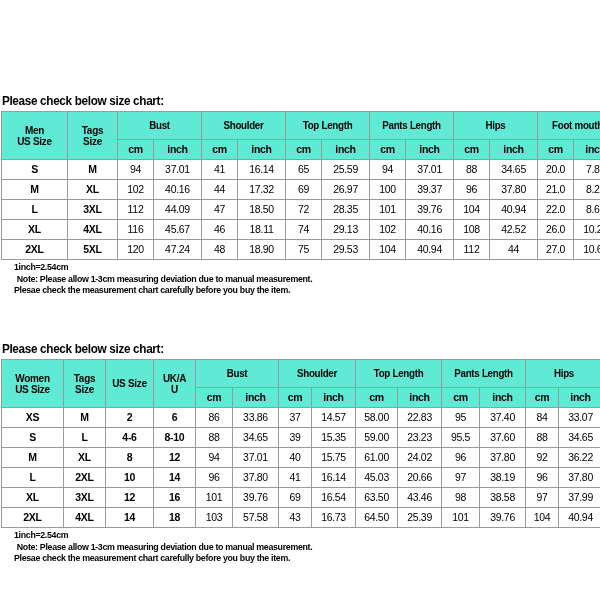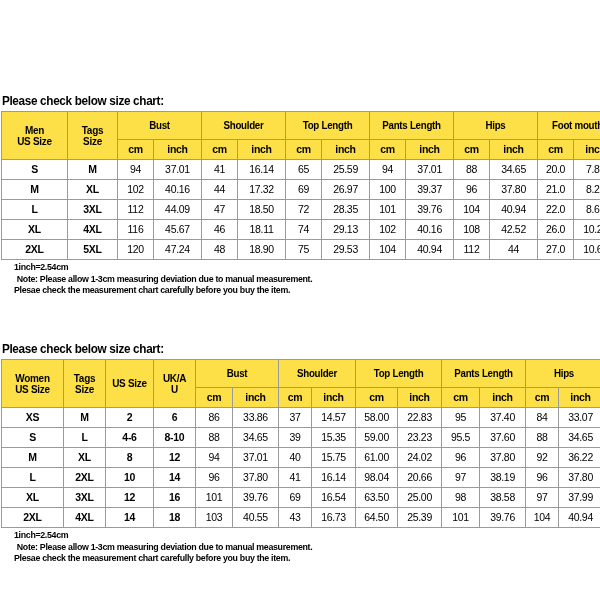--- a/index.html
+++ b/index.html
@@ -61,21 +61,21 @@
     vertical-align: middle;
     padding: 0;
     font-size: 10.5px;
     line-height: 11px;
     letter-spacing: -0.3px;
     white-space: nowrap;
     overflow: hidden;
   }
 
   table.size-table thead th {
-    background: #fde047;
+    background: #5eead4;
     font-weight: bold;
     color: #000;
   }
 
   
   .grp {
     height: 28px;
     font-size: 12px;
     letter-spacing: -0.5px;
   }
@@ -407,50 +407,50 @@
           </tr>
           <tr>
             <td class="sizecell">L</td>
             <td class="sizecell">2XL</td>
             <td class="sizecell">10</td>
             <td class="sizecell">14</td>
             <td class="numcell">96</td>
             <td class="numcell">37.80</td>
             <td class="numcell">41</td>
             <td class="numcell">16.14</td>
-            <td class="numcell">98.04</td>
+            <td class="numcell">45.03</td>
             <td class="numcell">20.66</td>
             <td class="numcell">97</td>
             <td class="numcell">38.19</td>
             <td class="numcell">96</td>
             <td class="numcell">37.80</td>
           </tr>
           <tr>
             <td class="sizecell">XL</td>
             <td class="sizecell">3XL</td>
             <td class="sizecell">12</td>
             <td class="sizecell">16</td>
             <td class="numcell">101</td>
             <td class="numcell">39.76</td>
             <td class="numcell">69</td>
             <td class="numcell">16.54</td>
             <td class="numcell">63.50</td>
-            <td class="numcell">25.00</td>
+            <td class="numcell">43.46</td>
             <td class="numcell">98</td>
             <td class="numcell">38.58</td>
             <td class="numcell">97</td>
             <td class="numcell">37.99</td>
           </tr>
           <tr>
             <td class="sizecell">2XL</td>
             <td class="sizecell">4XL</td>
             <td class="sizecell">14</td>
             <td class="sizecell">18</td>
             <td class="numcell">103</td>
-            <td class="numcell">40.55</td>
+            <td class="numcell">57.58</td>
             <td class="numcell">43</td>
             <td class="numcell">16.73</td>
             <td class="numcell">64.50</td>
             <td class="numcell">25.39</td>
             <td class="numcell">101</td>
             <td class="numcell">39.76</td>
             <td class="numcell">104</td>
             <td class="numcell">40.94</td>
           </tr>
         </tbody>

